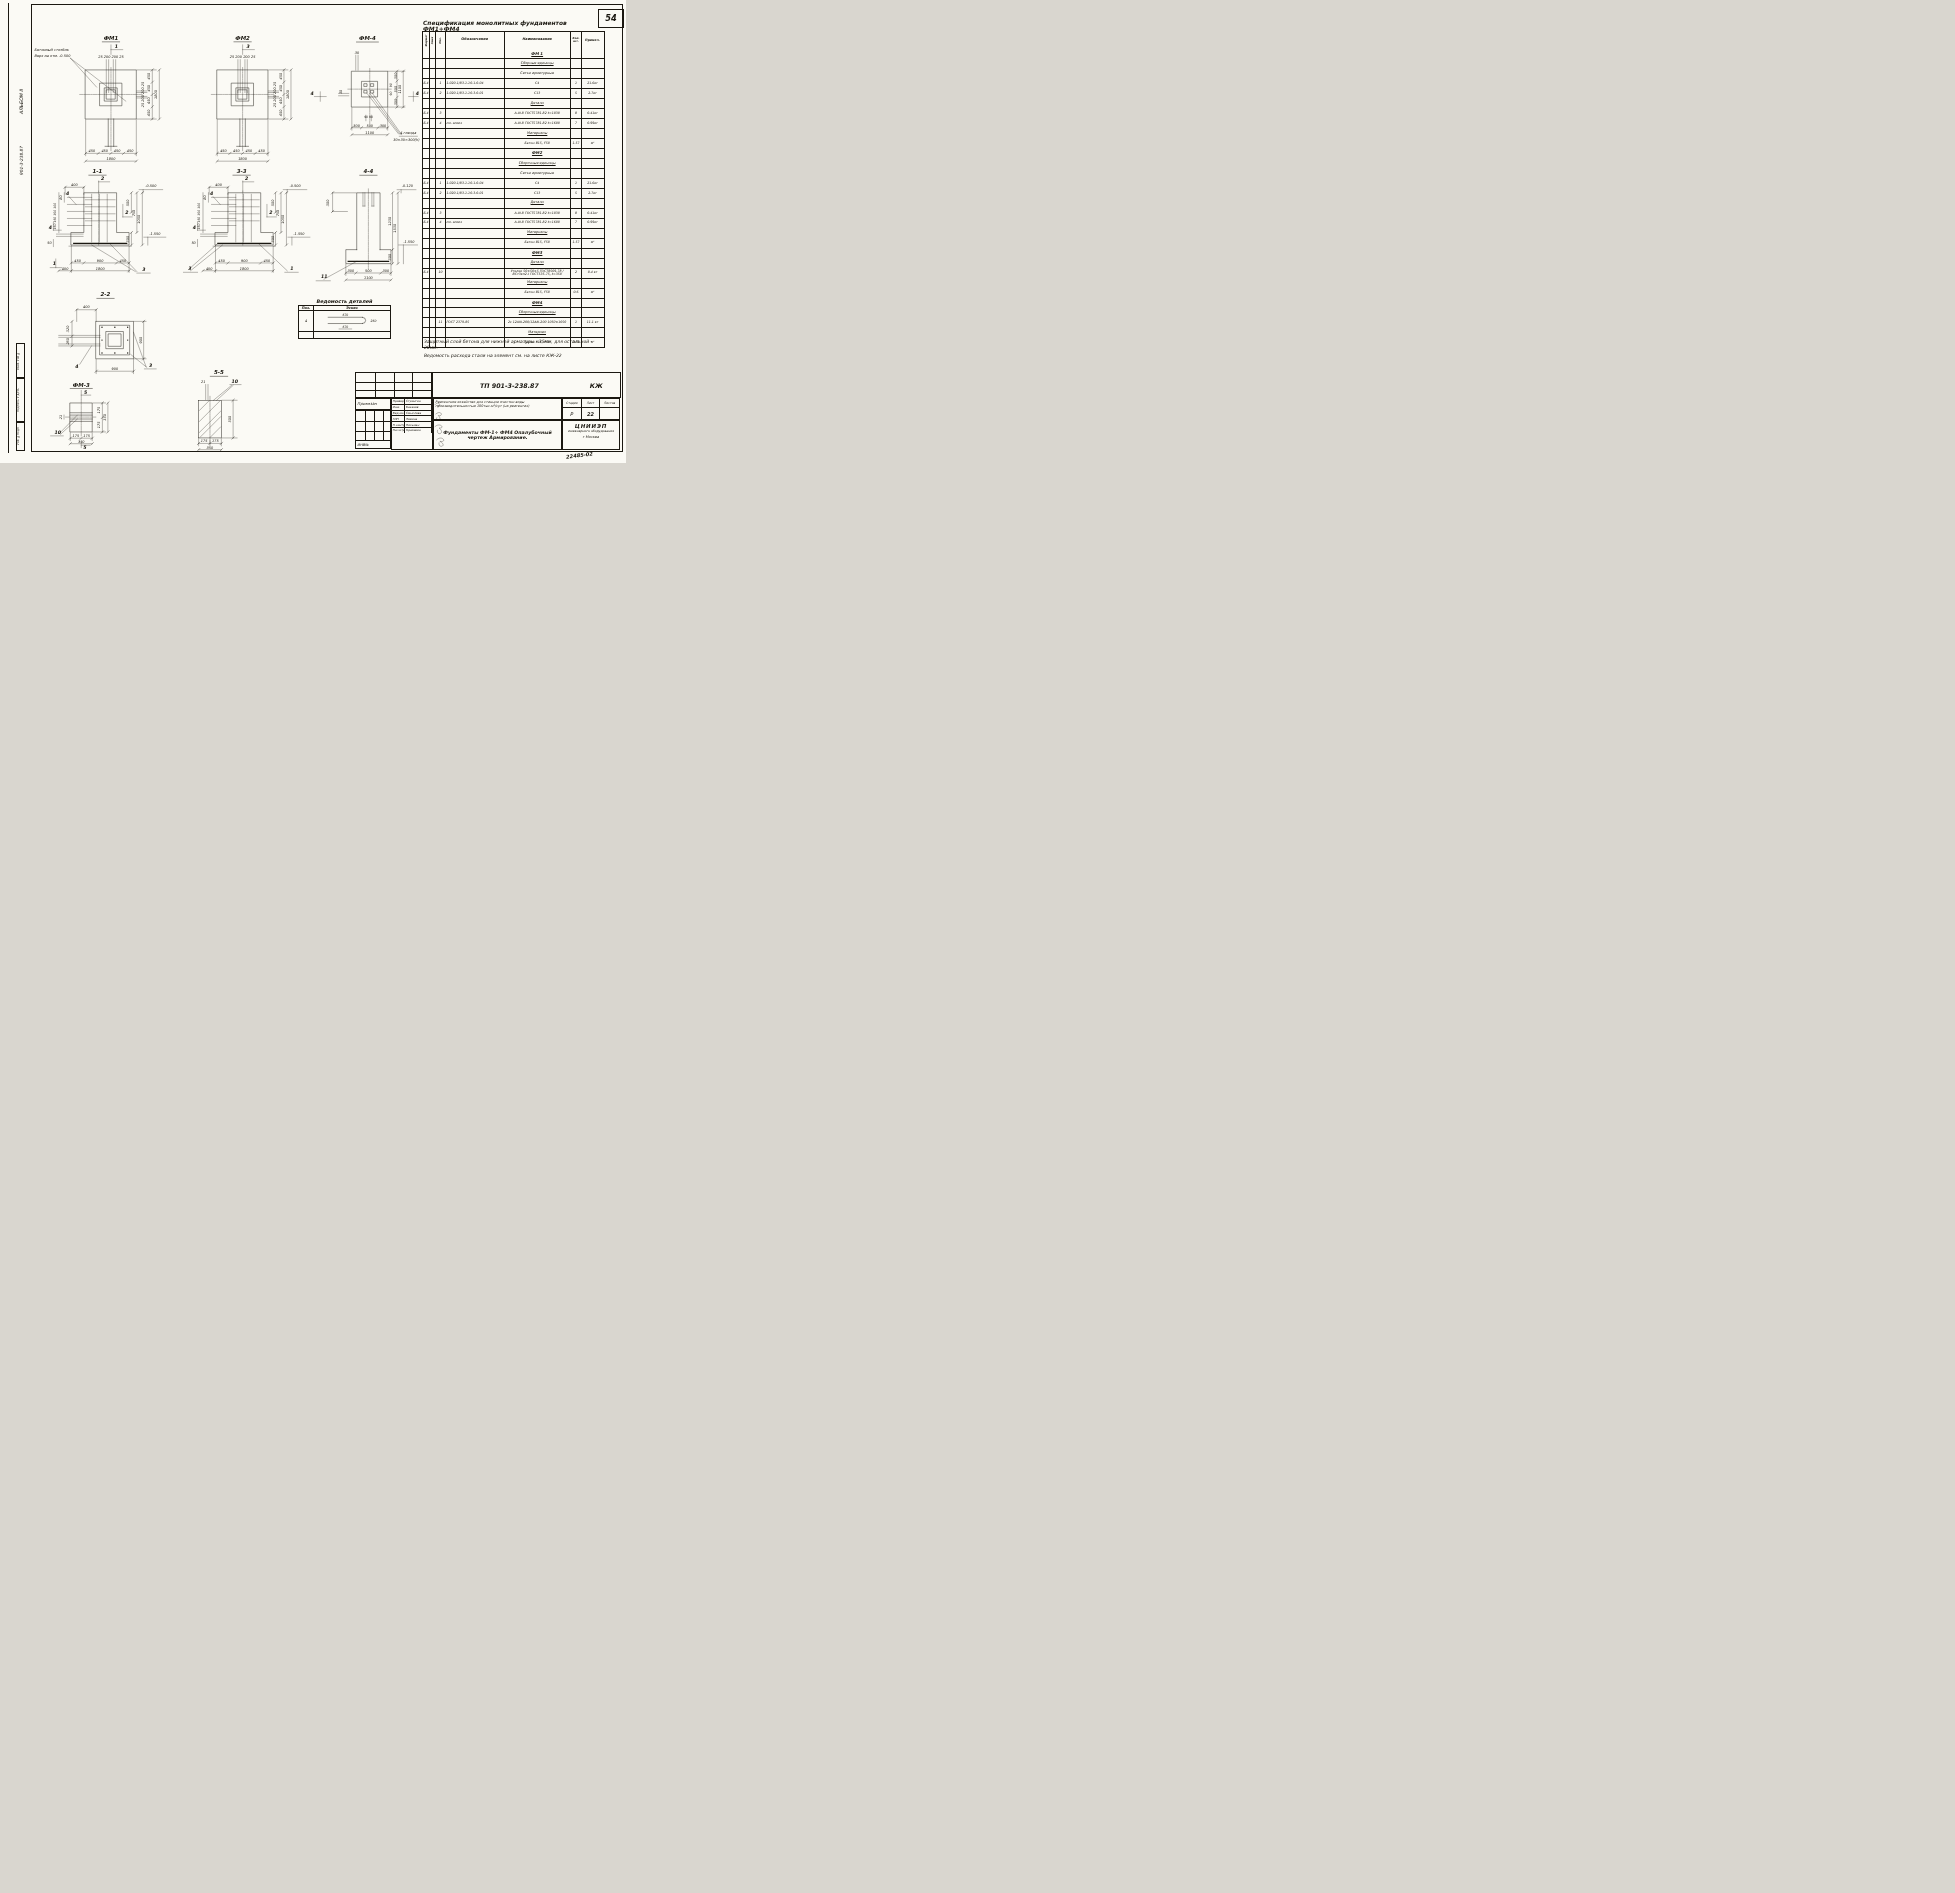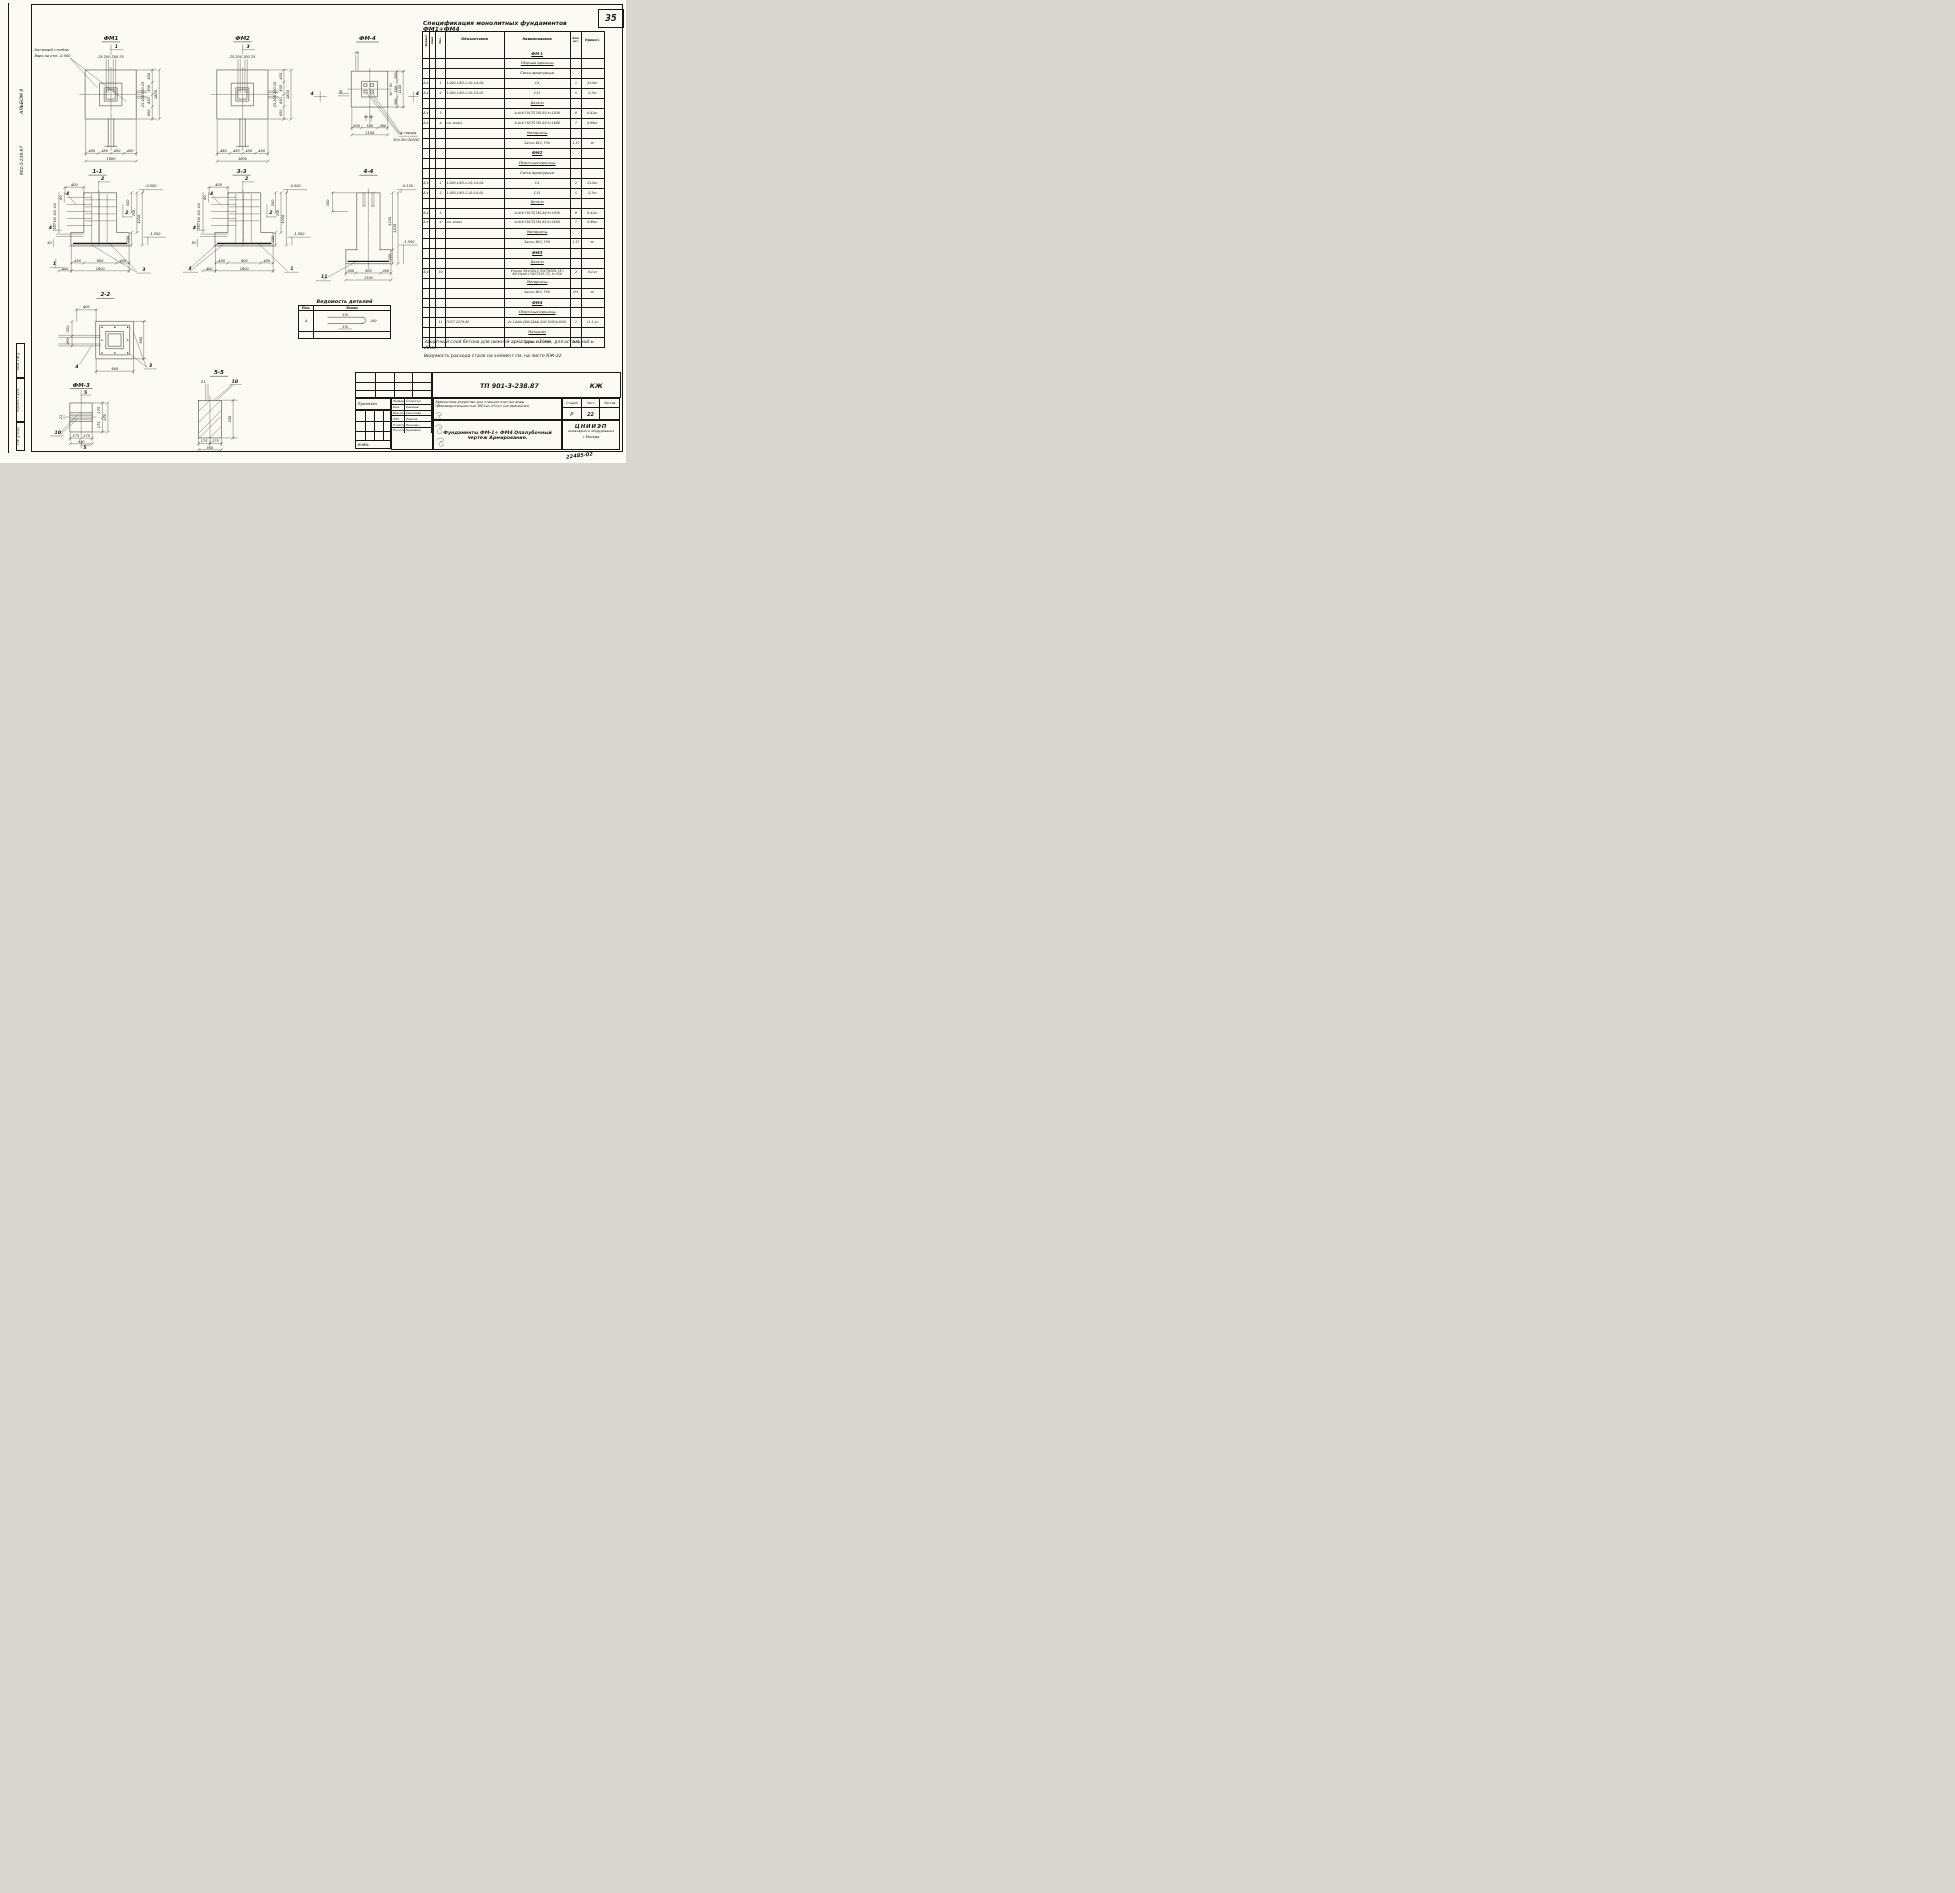--- a/index.html
+++ b/index.html
@@ -52,21 +52,21 @@
 </style>
 </head>
 <body>
 
 <div class="sheet">
 
   <div class="abs edge" style="left:7.8px;top:3.1px;width:0.8px;height:450px;"></div>
   <div class="abs frame" style="left:31px;top:3.9px;width:590px;height:446px;"></div>
 
   <div class="abs frame hand" style="left:598px;top:8.6px;width:24px;height:17px;display:flex;align-items:center;justify-content:center;font-size:8.2px;font-weight:bold;">
-      <span>35</span>
+      <span>54</span>
     </div>
 
   <div class="abs vtxt hand" style="left:19px;top:72px;height:59px;font-size:4.7px;"><span>АЛЬБОМ II</span></div>
   <div class="abs vtxt hand" style="left:19px;top:129px;height:63px;font-size:4.3px;"><span>901-3-238.87</span></div>
   <div class="abs frame vtxt" style="left:16.4px;top:343px;width:7px;height:34px;font-size:2.5px;"><span>ВЗАМ. ИНВ №</span></div>
   <div class="abs frame vtxt" style="left:16.4px;top:377px;width:7px;height:44px;font-size:2.5px;"><span>ПОДПИСЬ И ДАТА</span></div>
   <div class="abs frame vtxt" style="left:16.4px;top:421px;width:7px;height:28px;font-size:2.5px;"><span>ИНВ. №ПОДЛ</span></div>
 
   <svg style="left:33px;top:34px;" width="131" height="142" viewBox="0 0 336 364">
     <g>

